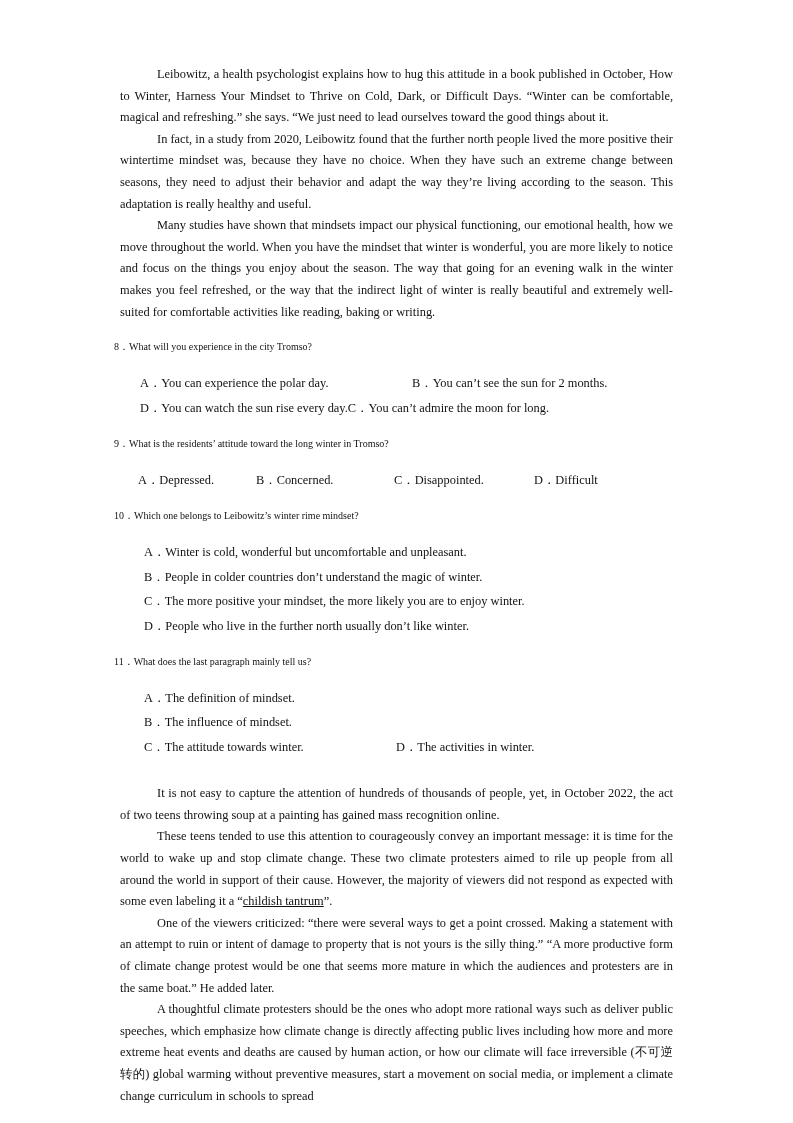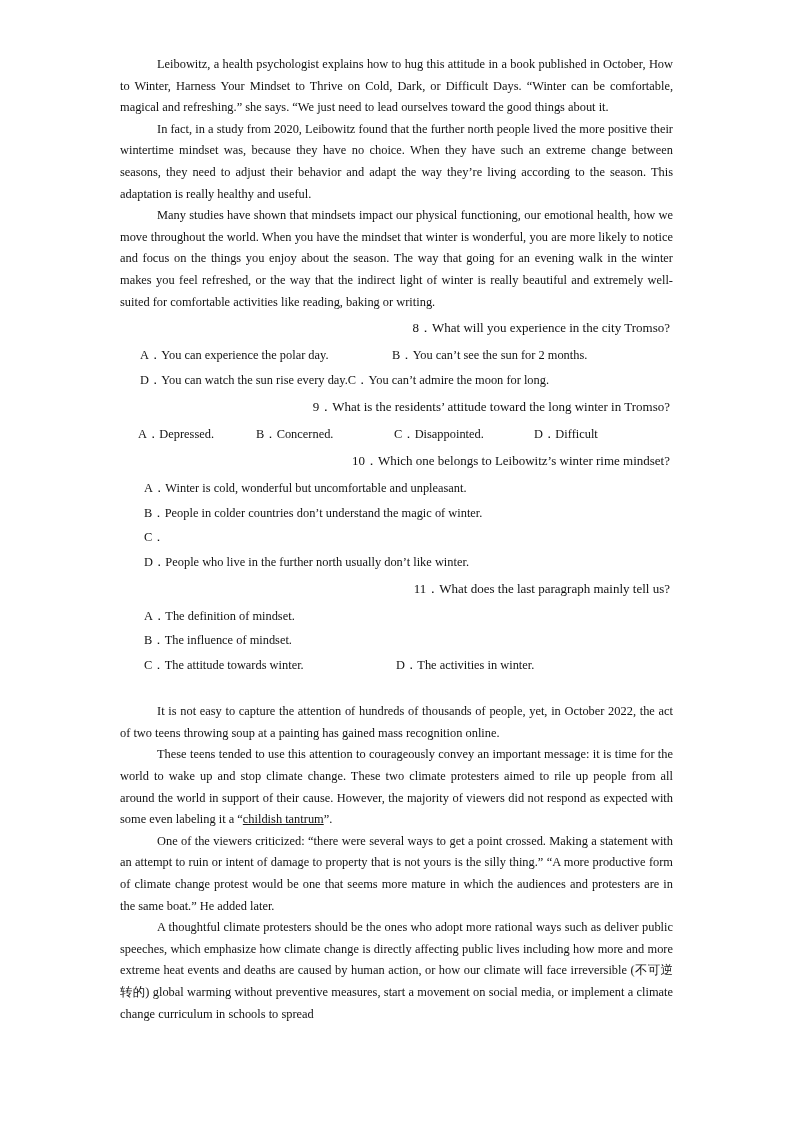--- a/index.html
+++ b/index.html
@@ -1,38 +1,38 @@
 <!DOCTYPE html>
 <html><head>
 <meta charset="utf-8">
 <style>
   html, body { margin: 0; padding: 0; background: #ffffff; }
   body { width: 793px; height: 1123px; position: relative; overflow: hidden;
          font-family: "Liberation Serif", "DejaVu Serif", serif; color: #111; }
-  .page { position: absolute; left: 120px; top: 54px; width: 553px; }
+  .page { position: absolute; left: 120px; top: 64px; width: 553px; }
   .para { font-size: 12.4px; line-height: 21.6px; text-align: justify; text-indent: 37px; margin: 0; }
-  .q { font-size: 13px; line-height: 21.6px; margin: 3px; text-align: right; }
+  .q { font-size: 10px; line-height: 21.6px; margin: 12px; }
   .q-row { font-size: 12.4px; line-height: 24.4px; margin: 0; display: flex; }
   .opt { display: inline-block; }
   .gap { height: 24px; }
   .u { text-decoration: underline; }
 </style>
 </head>
 <body>
 
 <div class="page">
   <p class="para">Leibowitz, a health psychologist explains how to hug this attitude in a book published in October, How to Winter, Harness Your Mindset to Thrive on Cold, Dark, or Difficult Days. “Winter can be comfortable, magical and refreshing.” she says. “We just need to lead ourselves toward the good things about it.</p>
   <p class="para">In fact, in a study from 2020, Leibowitz found that the further north people lived the more positive their wintertime mindset was, because they have no choice. When they have such an extreme change between seasons, they need to adjust their behavior and adapt the way they’re living according to the season. This adaptation is really healthy and useful.</p>
   <p class="para">Many studies have shown that mindsets impact our physical functioning, our emotional health, how we move throughout the world. When you have the mindset that winter is wonderful, you are more likely to notice and focus on the things you enjoy about the season. The way that going for an evening walk in the winter makes you feel refreshed, or the way that the indirect light of winter is really beautiful and extremely well-suited for comfortable activities like reading, baking or writing.</p>
 
   <div>
     <p class="q" style="margin-left:-6px;line-height:24px;">
       <span>8．</span><span>What will you experience in the city Tromso?</span>
     </p>
-    <div class="q-row" style="padding-left:20px;">
+    <div class="q-row" style="padding-left:20px;gap:20px;">
       <span class="opt" style="width:252px;"><span>A．</span><span>You can experience the polar day.</span></span>
       <span class="opt"><span>B．</span><span>You can’t see the sun for 2 months.</span></span>
     </div>
     <div class="q-row" style="padding-left:20px;">
       <span class="opt"><span>D．</span><span>You can watch the sun rise every day.</span></span>
       <span class="opt" style="width:252px;"><span>C．</span><span>You can’t admire the moon for long.</span></span>
     </div>
   </div>
 
   <div>
@@ -54,20 +54,21 @@
     <div class="q-row" style="padding-left:24px;">
         <span>A．</span>
         <span>Winter is cold, wonderful but uncomfortable and unpleasant.</span>
       </div>
     <div class="q-row" style="padding-left:24px;">
         <span>B．</span>
         <span>People in colder countries don’t understand the magic of winter.</span>
       </div>
     <div class="q-row" style="padding-left:24px;">
         <span>C．</span>
+        <span>The more positive your mindset, the more likely you are to enjoy winter.</span>
       </div>
     <div class="q-row" style="padding-left:24px;">
         <span>D．</span>
         <span>People who live in the further north usually don’t like winter.</span>
       </div>
   </div>
 
   <div>
     <p class="q" style="margin-left:-6px;line-height:24px;">
       <span>11．</span><span>What does the last paragraph mainly tell us?</span>

